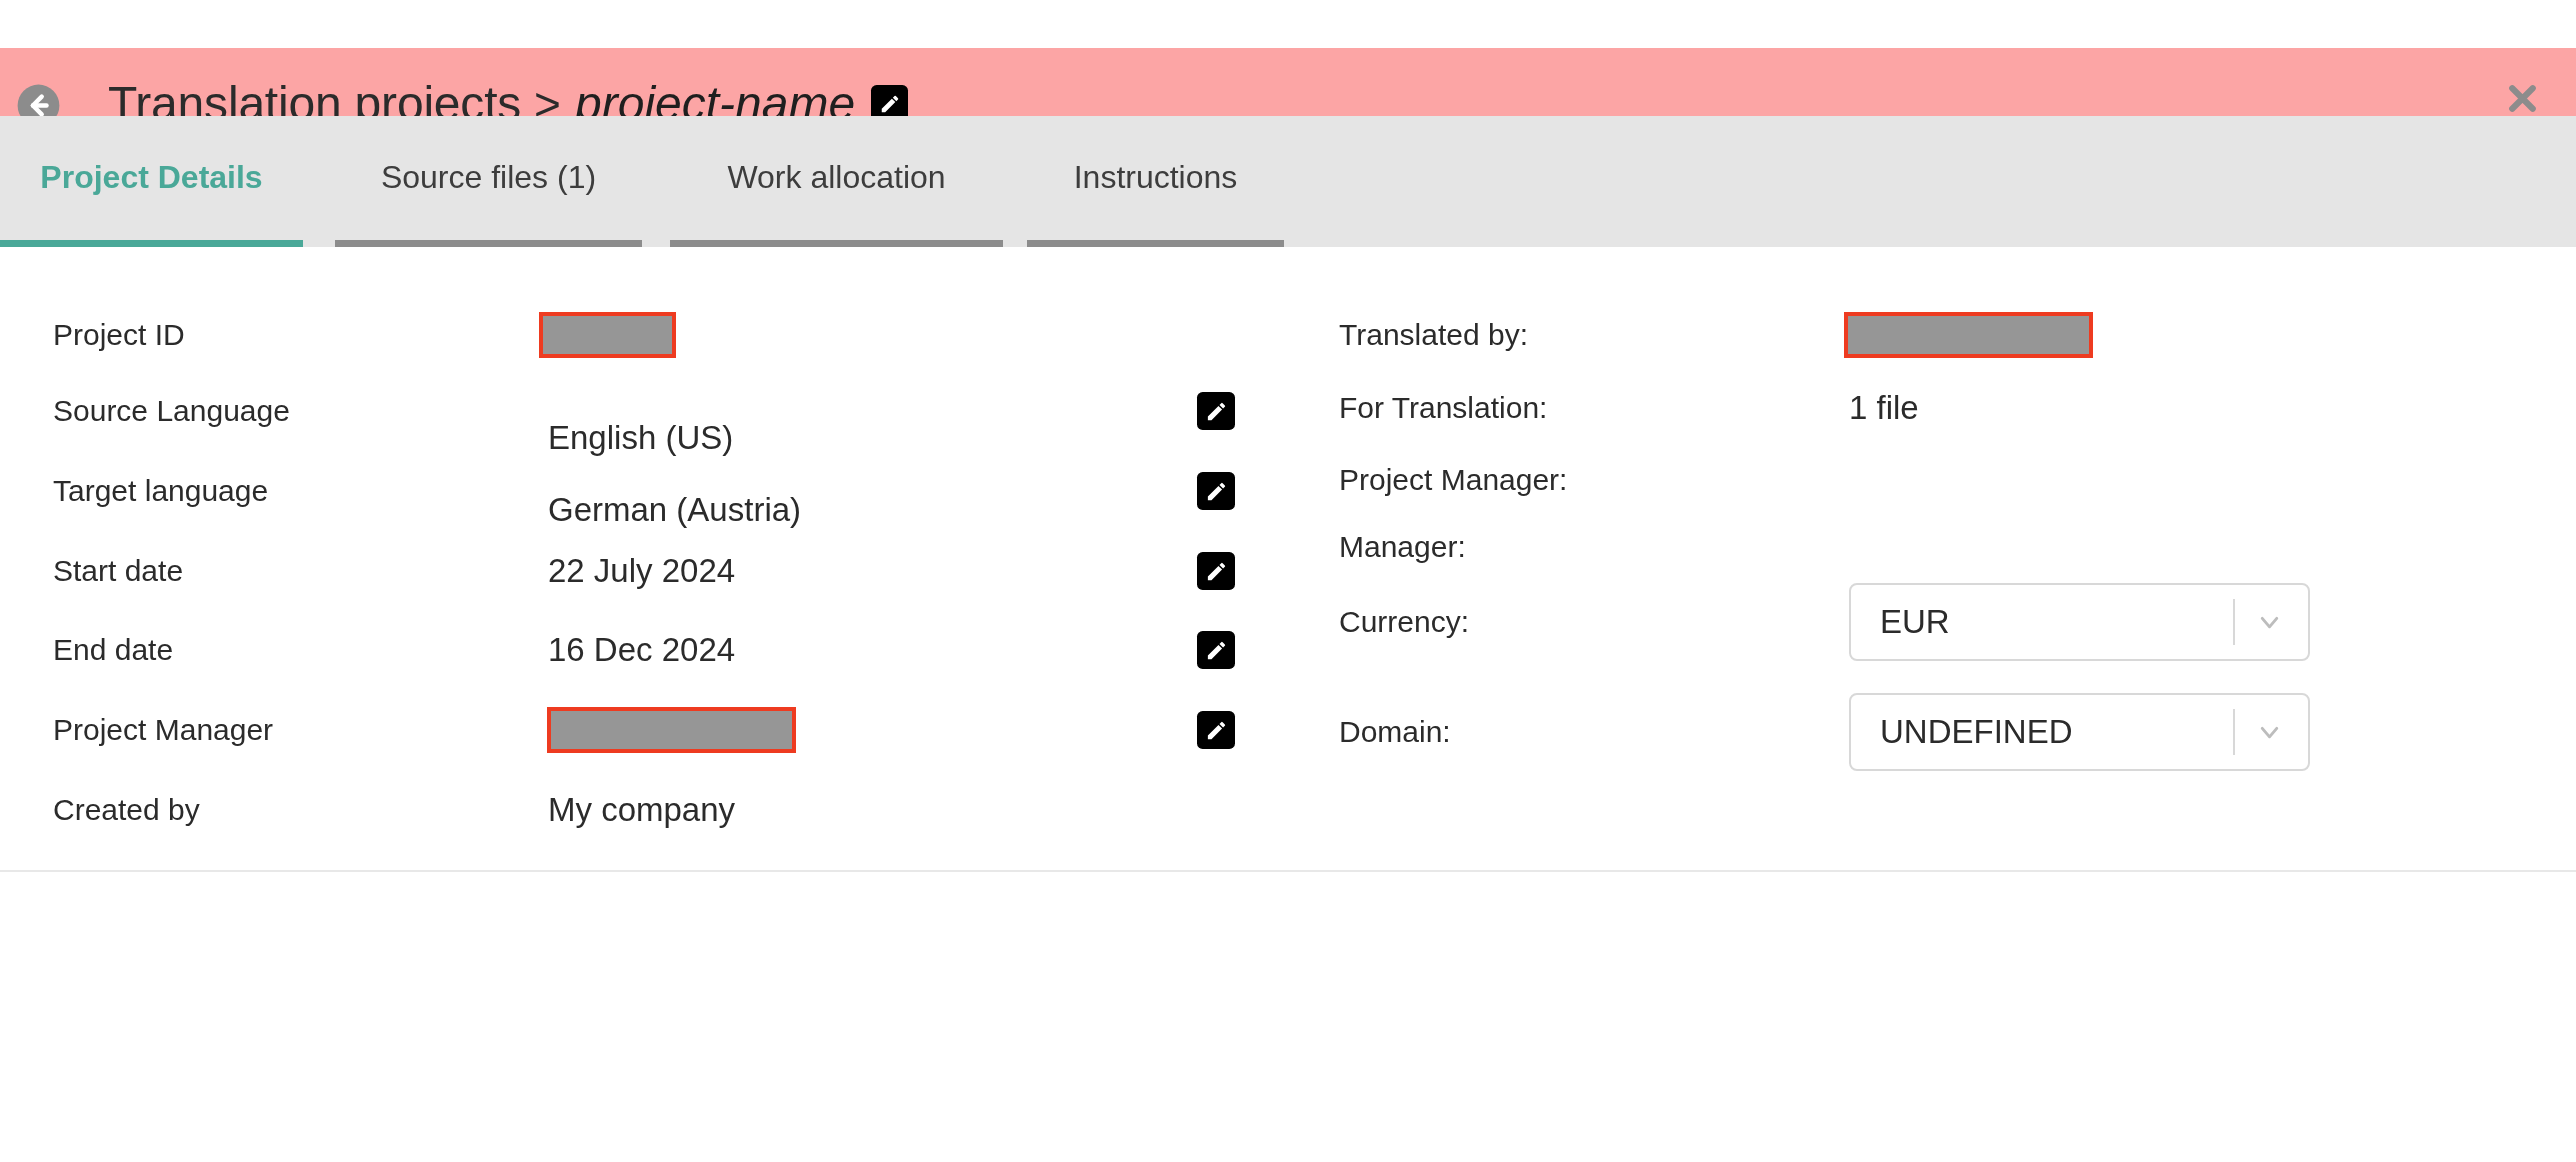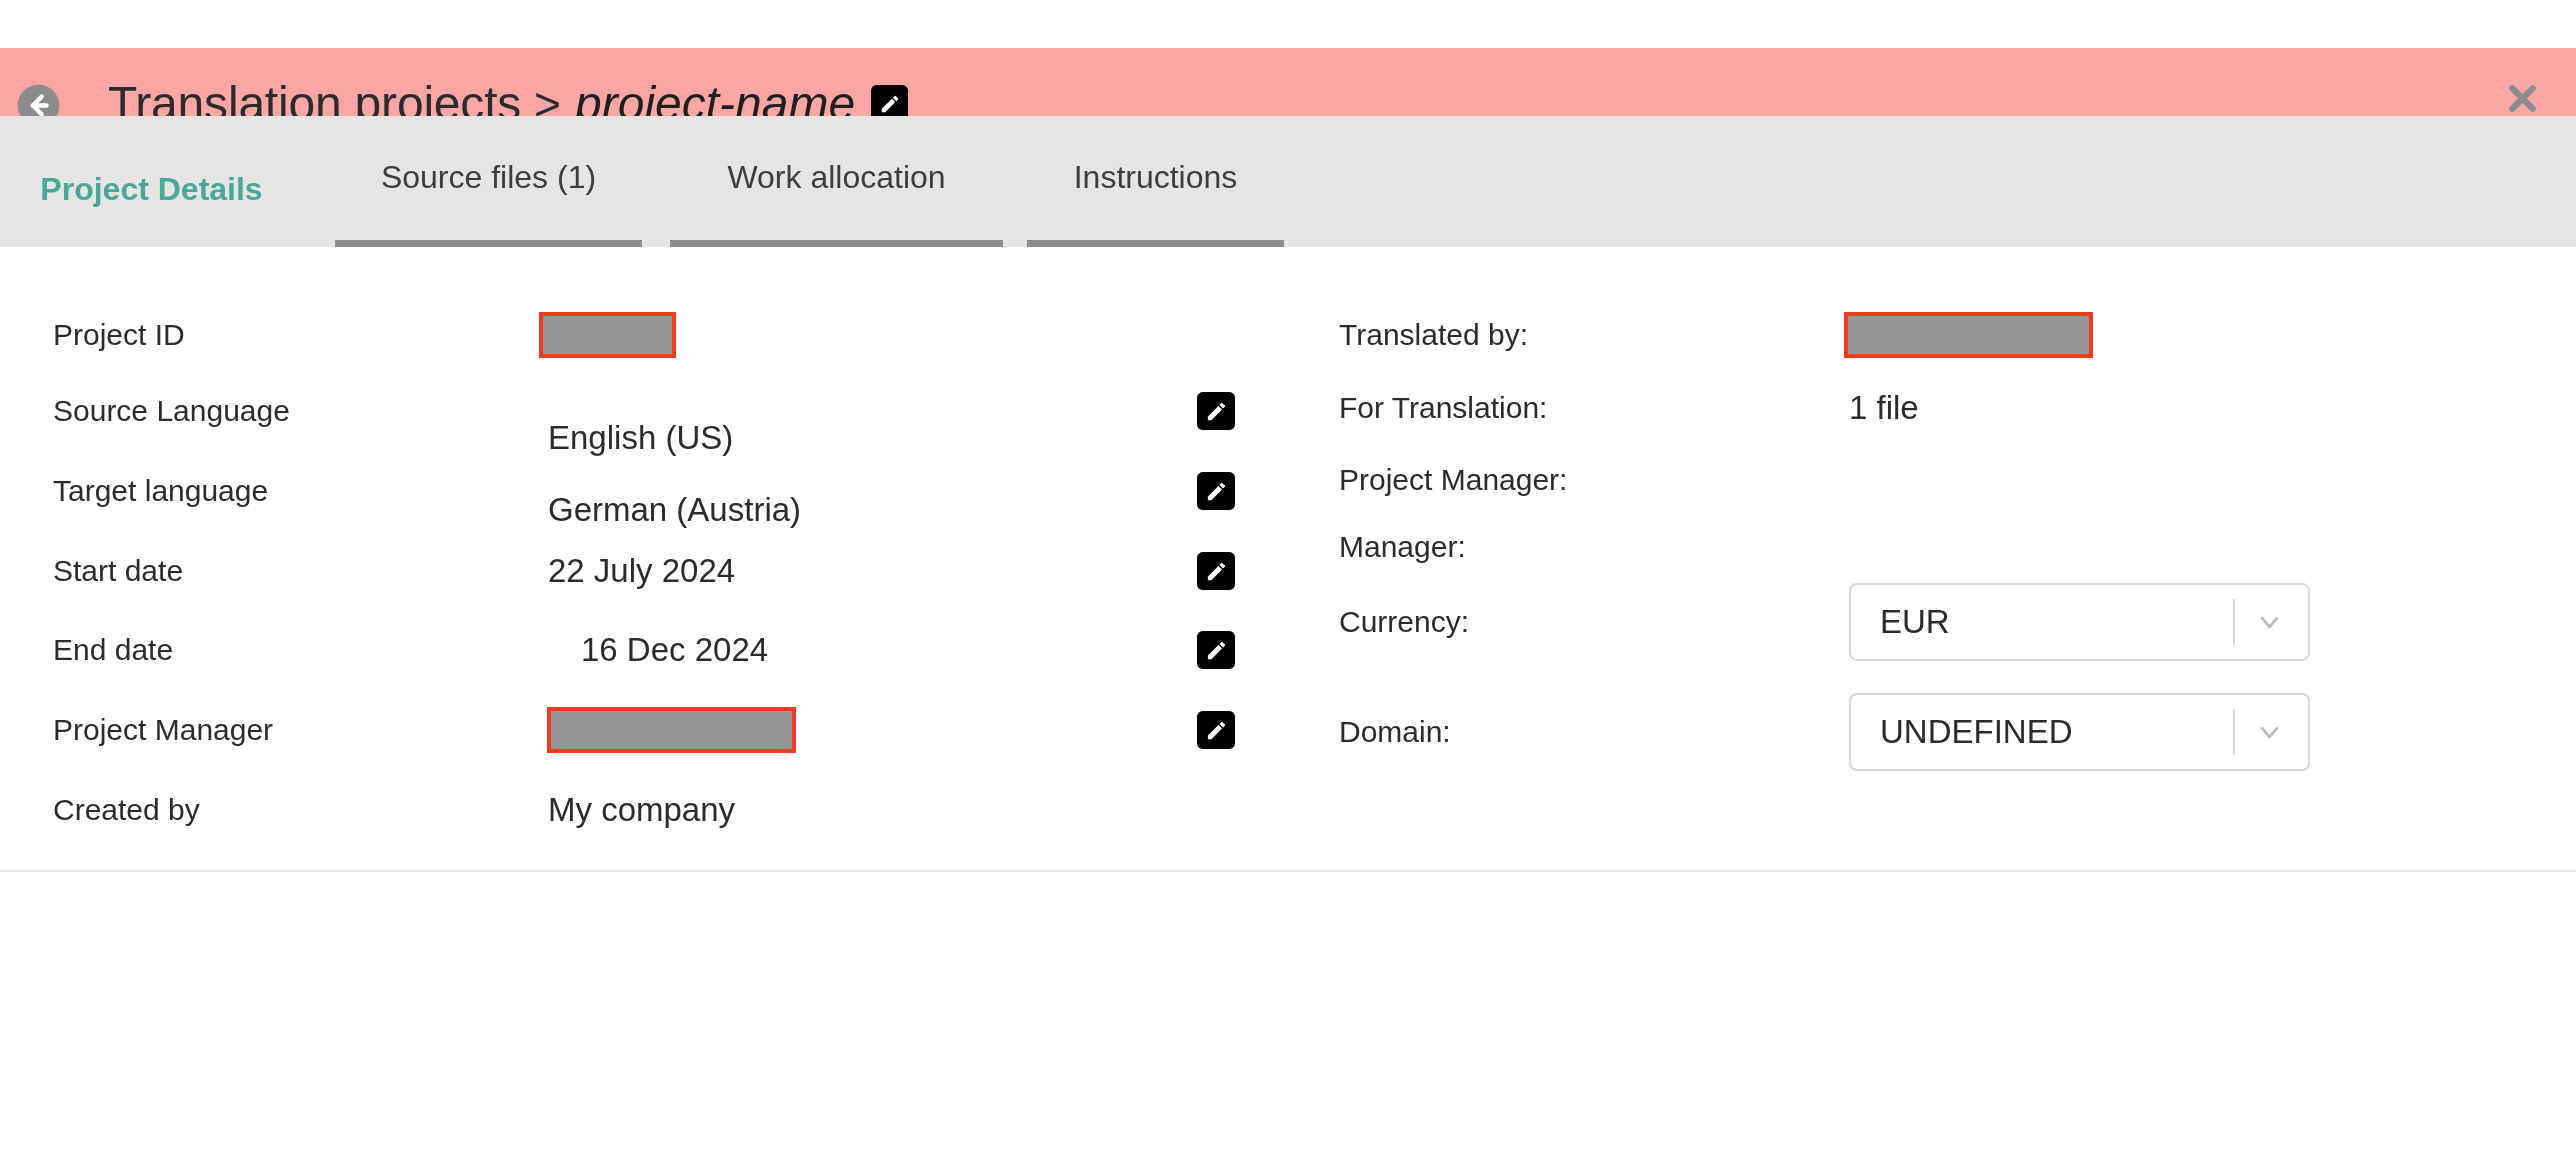--- a/index.html
+++ b/index.html
@@ -134,21 +134,21 @@
   .tab .tab-underline {
     position: absolute;
     left: 0; right: 0;
     bottom: 0;
     height: 8px;
   }
   .tab.active .tab-underline { background: #4aa898; }
   .tab:not(.active) .tab-underline { background: #8c8c8c; }
 
   
-  .tab-0 { left: 0px;    width: 303px; margin-top: 12px; }
+  .tab-0 { left: 0px;    width: 303px; }
   .tab-1 { left: 28px;   width: 307px; }
   .tab-2 { left: 56px;   width: 333px; }
   .tab-3 { left: 88px;  width: 257px; }
 
   
   .content {
     position: absolute;
     top: 247px; left: 0;
     width: 2576px;
     height: 915px;
@@ -334,21 +334,21 @@
         <span class="val" style="top: 50%; transform: translateY(-50%);">22 July 2024</span>
         <span class="edit-icon row-edit row-edit-pos" style="top: 50%; transform: translateY(-50%);">
           <svg width="23" height="23" viewBox="0 0 24 24">
             <path d="M3 17.25V21h3.75L17.81 9.94l-3.75-3.75L3 17.25zM20.71 7.04a1 1 0 0 0 0-1.41l-2.34-2.34a1 1 0 0 0-1.41 0l-1.83 1.83 3.75 3.75 1.83-1.83z" fill="#ffffff"></path>
           </svg>
         </span>
       </div>
 
       <div class="row" style="top: 363px; position: absolute; left: 0px; width: 1339px;">
         <span class="lbl" style="top: 50%; transform: translateY(-50%);">End date</span>
-        <span class="val" style="top: 50%; transform: translateY(-50%); margin-left: 33px;">16 Dec 2024</span>
+        <span class="val" style="top: 50%; transform: translateY(-50%);">16 Dec 2024</span>
         <span class="edit-icon row-edit row-edit-pos" style="top: 50%; transform: translateY(-50%);">
           <svg width="23" height="23" viewBox="0 0 24 24">
             <path d="M3 17.25V21h3.75L17.81 9.94l-3.75-3.75L3 17.25zM20.71 7.04a1 1 0 0 0 0-1.41l-2.34-2.34a1 1 0 0 0-1.41 0l-1.83 1.83 3.75 3.75 1.83-1.83z" fill="#ffffff"></path>
           </svg>
         </span>
       </div>
 
       <div class="row" style="top: 443px; position: absolute; left: 0px; width: 1339px;">
         <span class="lbl" style="top: 50%; transform: translateY(-50%);">Project Manager</span>
         <span class="redacted redact-pm" style="top: 50%; transform: translateY(-50%);"></span>

